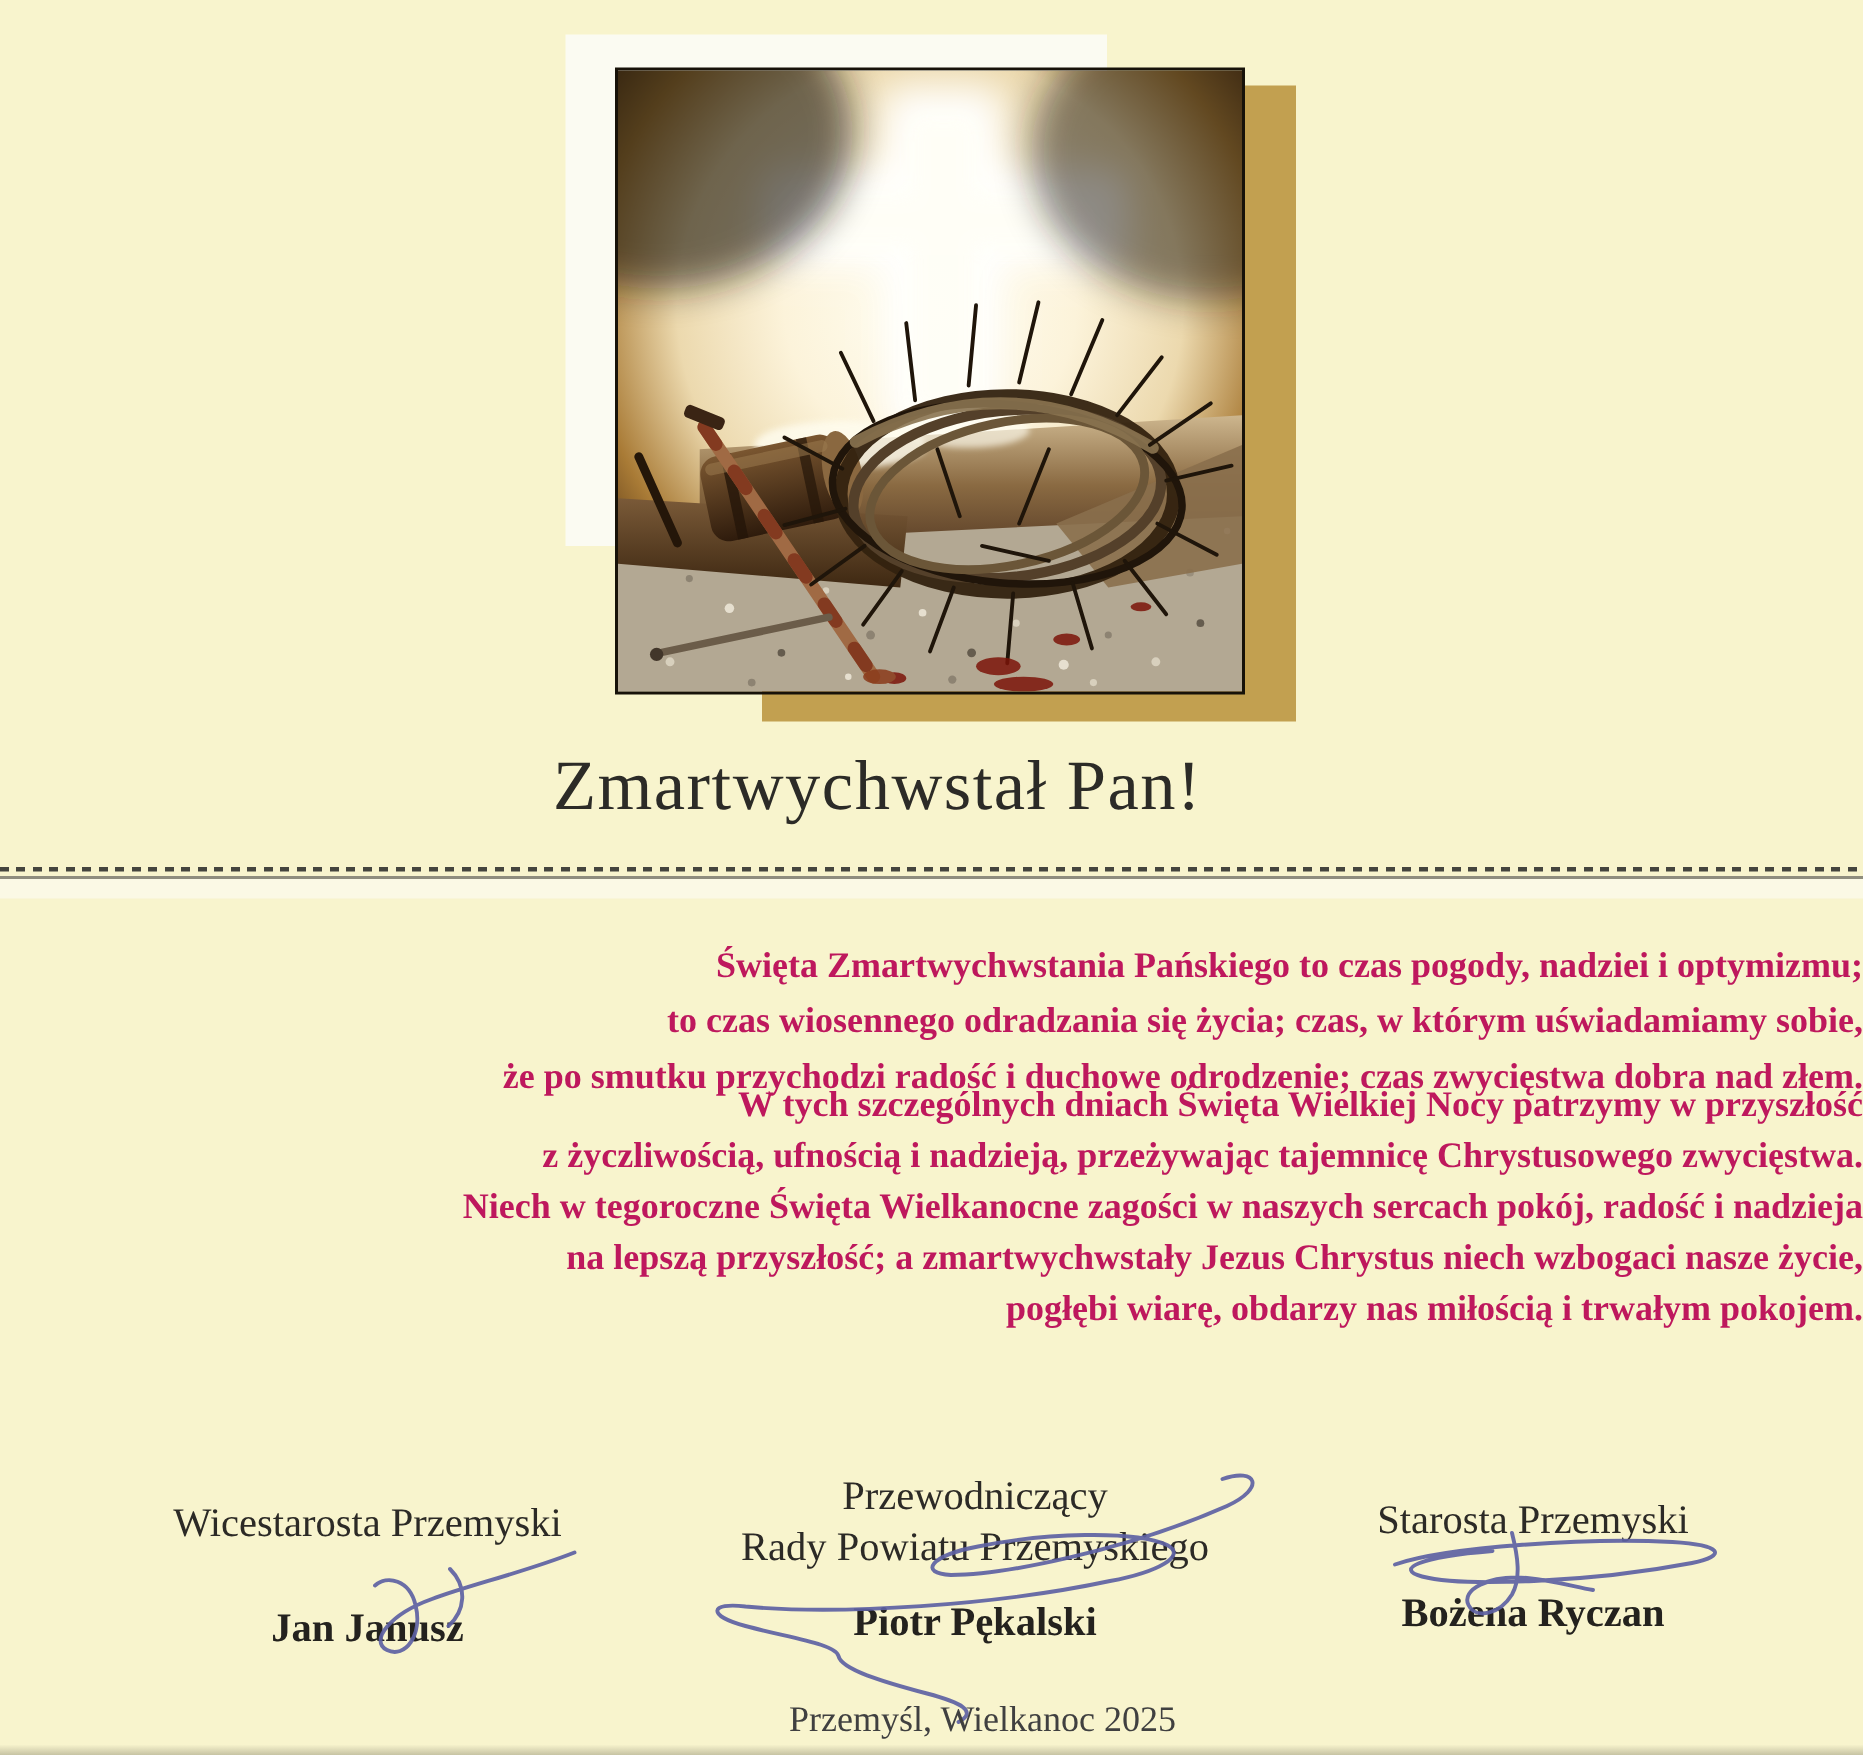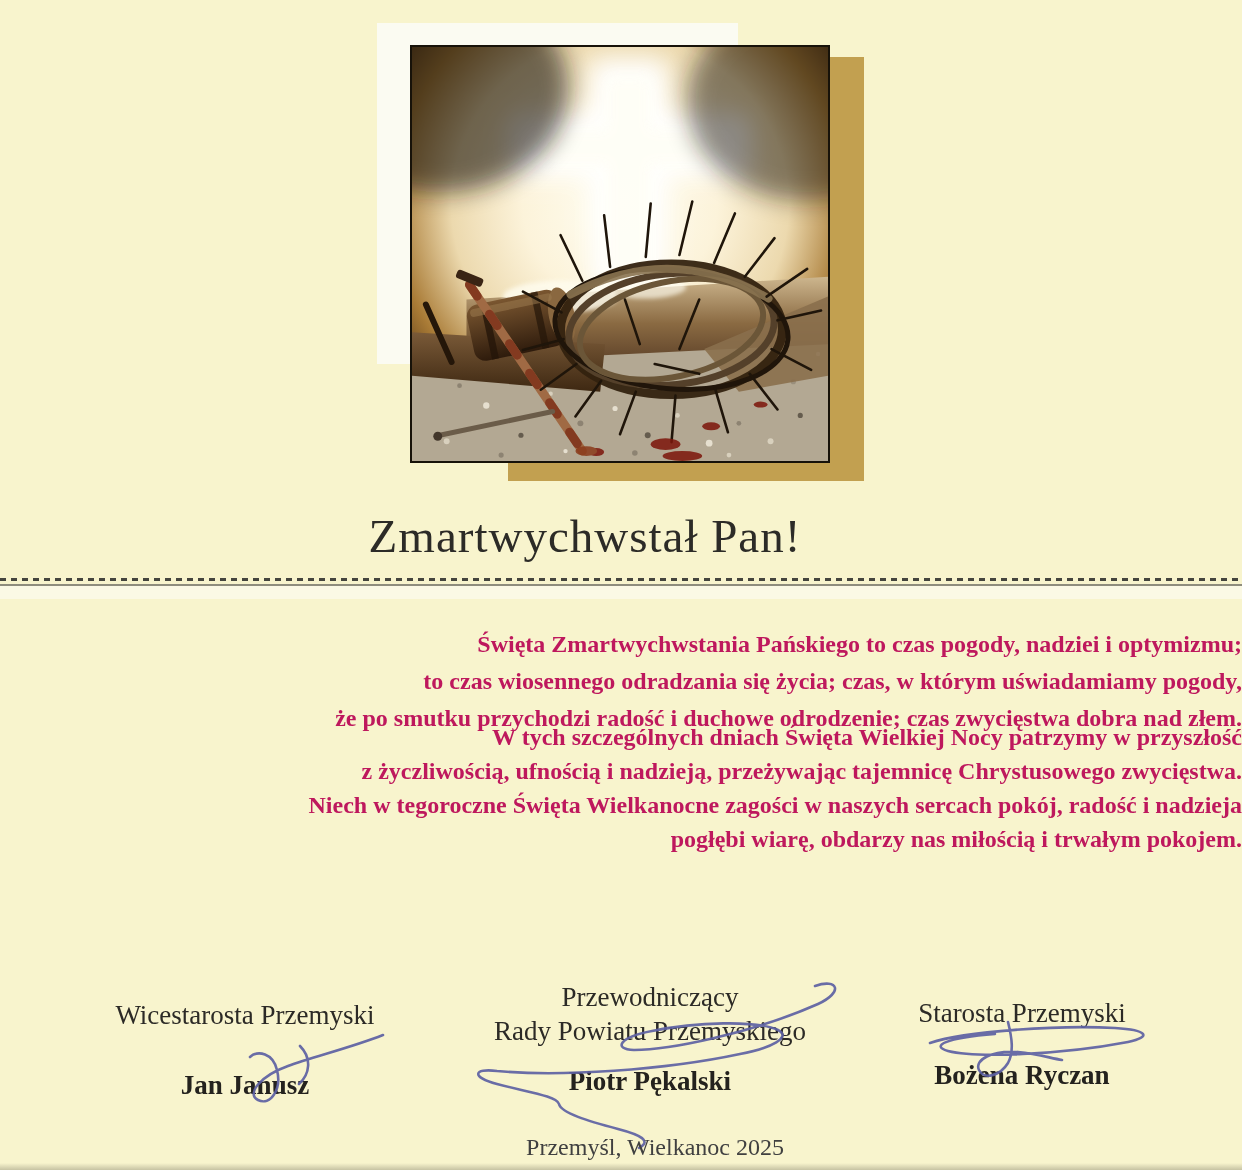--- a/index.html
+++ b/index.html
@@ -9,21 +9,21 @@
     font-family:"Liberation Serif","DejaVu Serif",serif;
     color:#262420;
   }
   
   .white-mat { position:absolute; left:377px; top:23px; width:361px; height:341px; background:#fbfbf2; }
   .gold-shadow { position:absolute; left:508px; top:57px; width:356px; height:424px; background:#c2a050; }
   .photo { position:absolute; left:410px; top:45px; width:420px; height:418px; border:2px solid #171209; box-sizing:border-box; }
   .photo svg { display:block; width:100%; height:100%; }
 
   .title {
-    position:absolute; left:0; right:72px; top:496px; margin:12px;
+    position:absolute; left:0; right:72px; top:496px; margin:0;
     text-align:center; font-size:47px; font-weight:400; letter-spacing:1px;
     color:#2c2b27; line-height:56px;
   }
 
   .fold-dashes { position:absolute; left:0; right:0; top:578px; height:3px;
     background:repeating-linear-gradient(90deg,#45453e 0 6px,rgba(0,0,0,0) 6px 11px); }
   .fold-crease { position:absolute; left:0; right:0; top:584px; height:2px; background:#8f8d7d; }
   .fold-light  { position:absolute; left:0; right:0; top:586px; height:13px; background:rgba(255,255,255,0.48); }
 
   .para { position:absolute; left:0; right:0; text-align:right; font-weight:700; color:#be185d; }
@@ -194,28 +194,29 @@
   </div>
 
   <h1 class="title">Zmartwychwstał Pan!</h1>
 
   <div class="fold-dashes"></div>
   <div class="fold-crease"></div>
   <div class="fold-light"></div>
 
   <div class="para para1">
     <div>Święta Zmartwychwstania Pańskiego to czas pogody, nadziei i optymizmu;</div>
-    <div>to czas wiosennego odradzania się życia; czas, w którym uświadamiamy pogody,</div>
+    <div>to czas wiosennego odradzania się życia; czas, w którym uświadamiamy sobie,</div>
     <div>że po smutku przychodzi radość i duchowe odrodzenie; czas zwycięstwa dobra nad złem.</div>
   </div>
 
   <div class="para para2">
     <div>W tych szczególnych dniach Święta Wielkiej Nocy patrzymy w przyszłość</div>
     <div>z życzliwością, ufnością i nadzieją, przeżywając tajemnicę Chrystusowego zwycięstwa.</div>
     <div>Niech w tegoroczne Święta Wielkanocne zagości w naszych sercach pokój, radość i nadzieja</div>
+    <div>na lepszą przyszłość; a zmartwychwstały Jezus Chrystus niech wzbogaci nasze życie,</div>
     <div>pogłębi wiarę, obdarzy nas miłością i trwałym pokojem.</div>
   </div>
 
   <div class="sig-col sig-left">
     <div class="role">Wicestarosta Przemyski</div>
     <div class="name">Jan Janusz</div>
   </div>
 
   <div class="sig-col sig-center">
     <div class="role">Przewodniczący</div>

